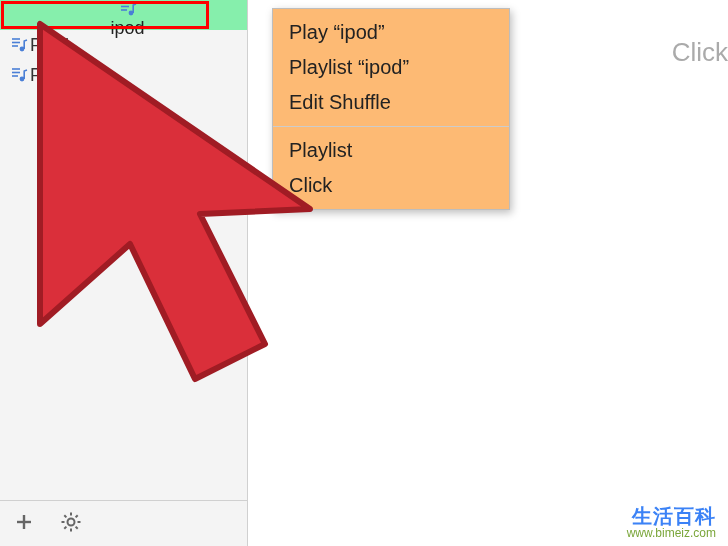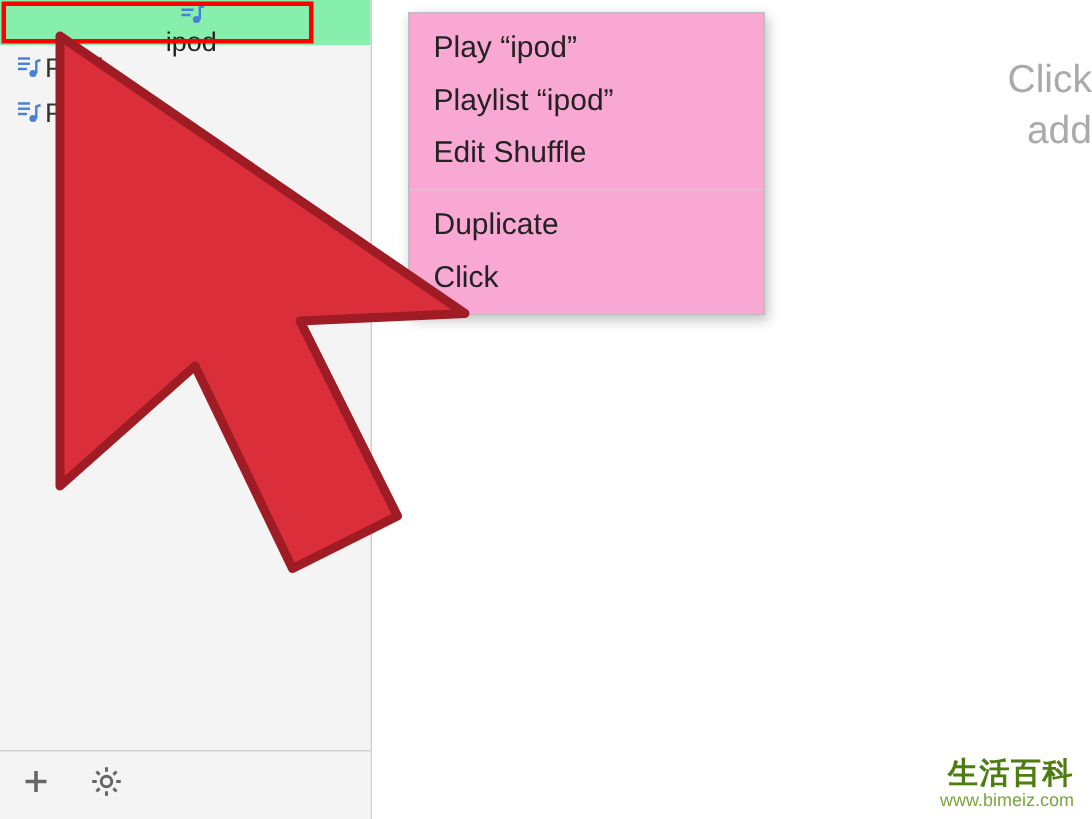--- a/index.html
+++ b/index.html
@@ -85,21 +85,21 @@
       font-size: 26px;
       color: #aaa;
       text-align: right;
       line-height: 1.3;
     }
     .context-menu {
       position: absolute;
       left: 272px;
       top: 8px;
       width: 238px;
-      background: #f9a8d4;
+      background: #fdba74;
       border: 1px solid #bdbdbd;
       box-shadow: 2px 3px 8px rgba(0,0,0,0.25);
       padding: 6px 0;
     }
     .context-menu-item {
       padding: 6px 16px;
       font-size: 20px;
       color: #222;
       cursor: default;
     }
@@ -121,21 +121,21 @@
       right: 12px;
       bottom: 6px;
       font-size: 12px;
       color: #7aa63a;
       text-align: right;
       line-height: 1.1;
       font-family: Arial, sans-serif;
     }
     .watermark .cn {
       font-size: 20px;
-      color: #4d7c0f;
+      color: #3b82f6;
       font-weight: bold;
       letter-spacing: 1px;
     }
   </style>
 </head>
 <body>
 
 <div class="sidebar">
   <div class="sidebar-list">
 
@@ -203,30 +203,29 @@
           <line x1="15.6" y1="6.4" x2="17.7" y2="4.3"></line>
         </g>
       </svg>
     </span>
   </div>
 </div>
 
 <div class="main-area">
   <div class="hint-text">
     <div>Click</div>
-    <div>add</div>
   </div>
 </div>
 
 <div class="context-menu">
   <div class="context-menu-item">Play “ipod”</div>
   <div class="context-menu-item">Playlist “ipod”</div>
   <div class="context-menu-item">Edit Shuffle</div>
   <div class="context-menu-sep"></div>
-  <div class="context-menu-item">Duplicate</div>
+  <div class="context-menu-item">Playlist</div>
   <div class="context-menu-item">Click</div>
 </div>
 
 <svg class="big-cursor" viewBox="0 0 360 420">
   <path d="M 40 40 
            L 40 340 
            L 130 260 
            L 195 395 
            L 265 360 
            L 200 230 

